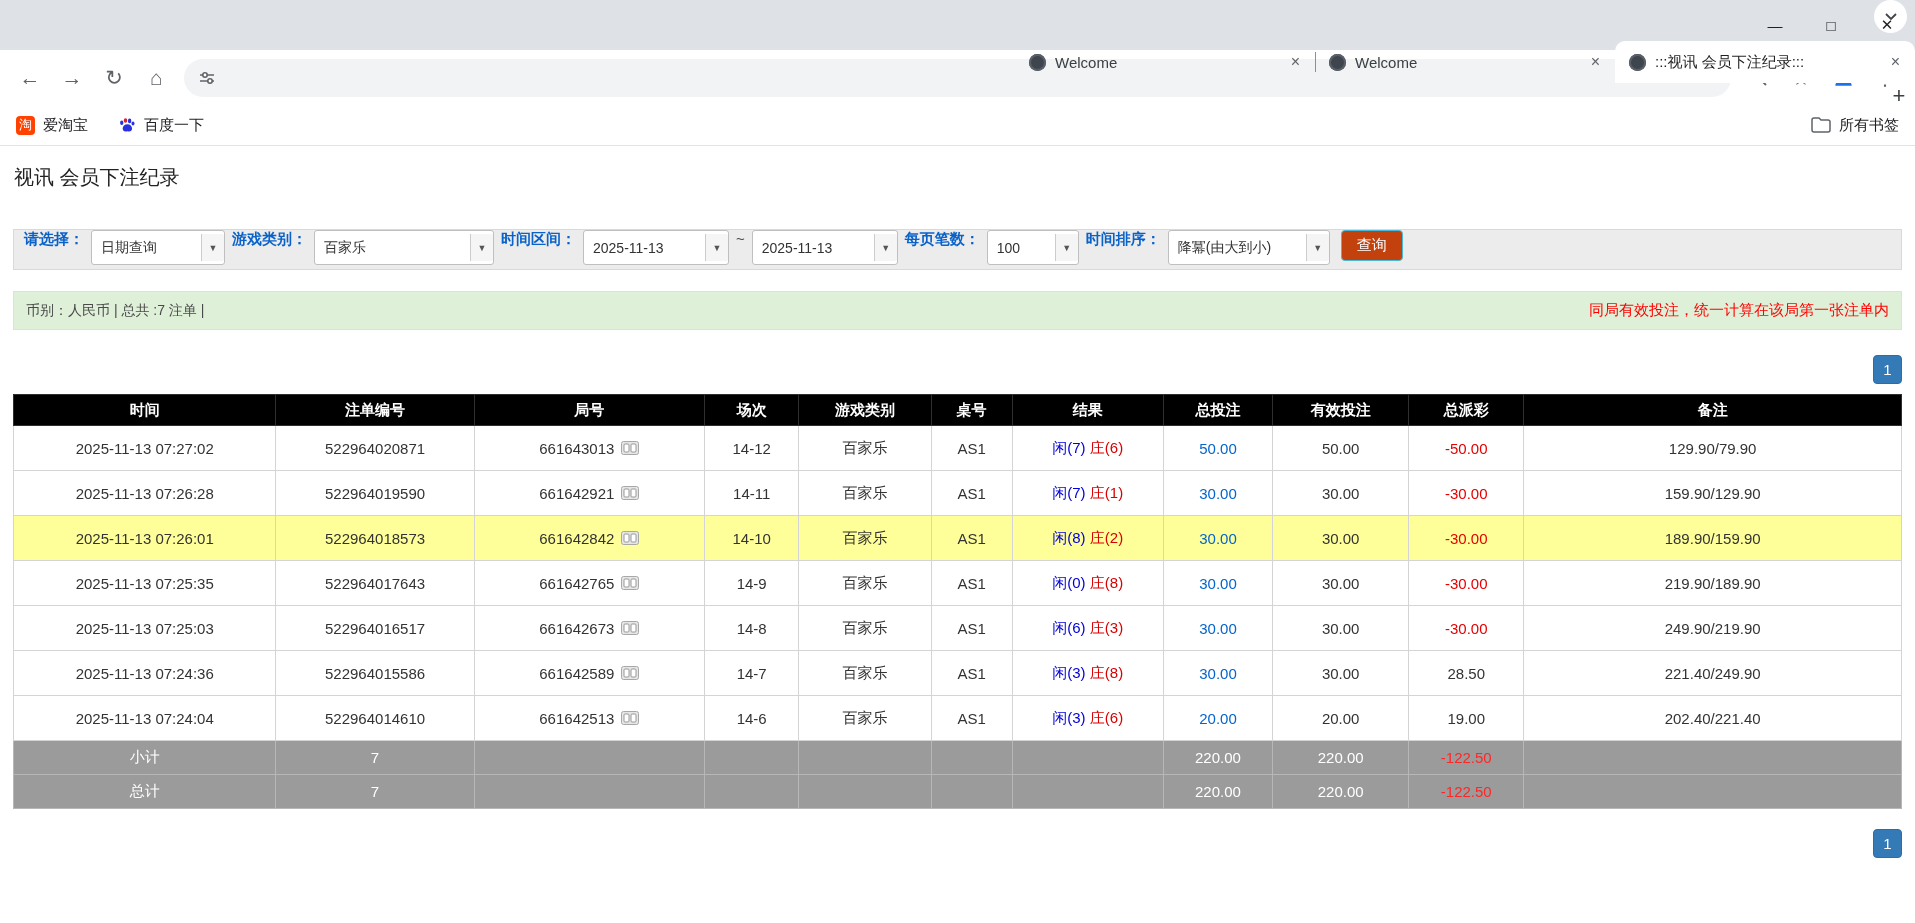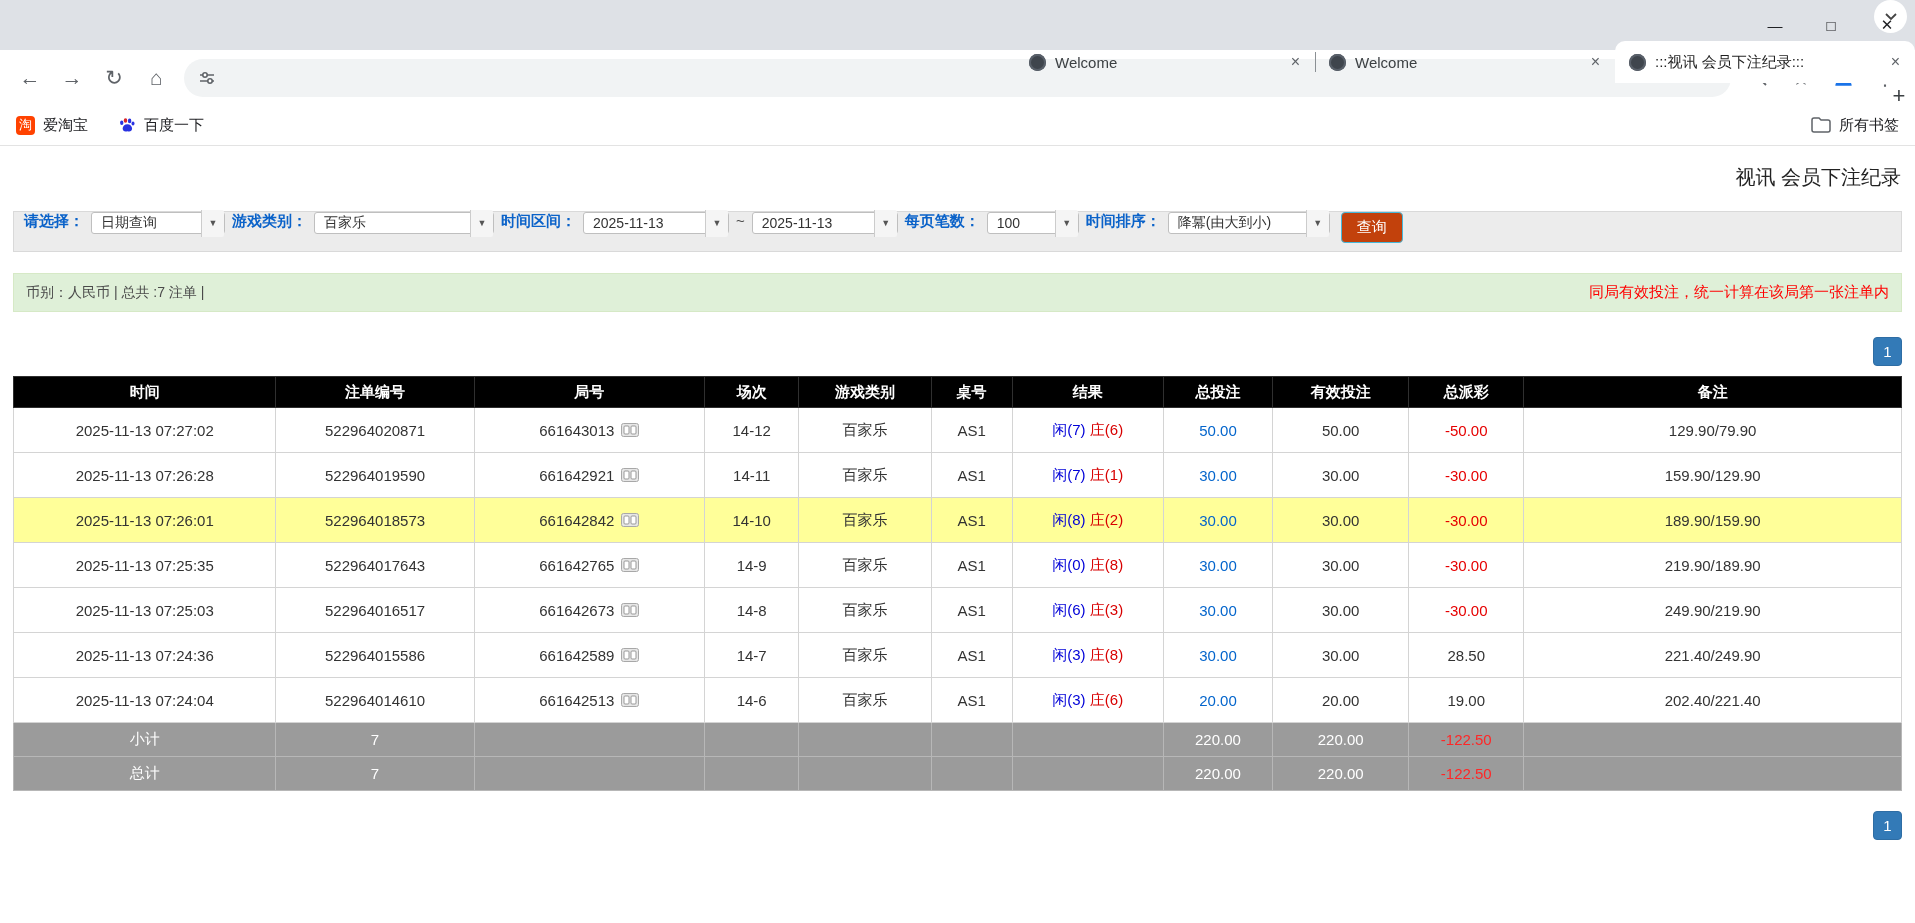--- a/index.html
+++ b/index.html
@@ -26,24 +26,24 @@
   .url-text{font-size:16.5px;color:#202124;white-space:nowrap;overflow:hidden;}
   .tool-icon{width:40px;height:40px;display:flex;align-items:center;justify-content:center;flex:none;font-size:20px;color:#5f6368;cursor:pointer;}
 
   .bookmarks{height:41px;background:#fff;border-bottom:1px solid #e3e3e3;display:flex;align-items:center;padding:0 16px;gap:30px;font-size:15px;color:#202124;}
   .bm-item{display:flex;align-items:center;gap:8px;cursor:pointer;}
   .bm-icon-taobao{width:19px;height:19px;background:#ff4200;color:#fff;border-radius:4px;font-size:13px;display:flex;align-items:center;justify-content:center;}
   .bm-right{margin-left:auto;display:flex;align-items:center;gap:8px;cursor:pointer;}
 
   
   .content{padding:0 13px;background:#fff;}
-  .page-title{font-size:20px;font-weight:500;color:#222;margin:18px 1px 20px;text-align:right;}
+  .page-title{font-size:20px;font-weight:500;color:#222;margin:18px 1px 38px;}
   .filterbar{background:#ececec;border:1px solid #d9d9d9;height:41px;display:flex;align-items:flex-start;padding:0 10px;gap:7px;font-size:15px;}
   .flabel{color:#0a62c9;font-weight:bold;white-space:nowrap;}
-  .combo{height:22px;background:#fff;border:1px solid #bfbfbf;border-radius:3px;display:inline-flex;align-items:center;cursor:pointer;}
+  .combo{height:35px;background:#fff;border:1px solid #bfbfbf;border-radius:3px;display:inline-flex;align-items:center;cursor:pointer;}
   .combo-val{padding:0 9px;font-size:14px;color:#333;white-space:nowrap;flex:1;}
   .combo-btn{width:23px;height:27px;border-left:1px solid #ccc;background:#f5f5f5;display:flex;align-items:center;justify-content:center;font-size:9px;color:#555;border-radius:0 2px 2px 0;}
   .tilde{color:#444;}
   .search-btn{background:#c2410c;border:1px solid #46b8da;color:#fff;font-size:15px;padding:5px 15px;border-radius:4px;margin-left:4px;cursor:pointer;}
   .infobar{background:#dff0d8;border:1px solid #d6e9c6;margin-top:21px;padding:9px 12px;display:flex;justify-content:space-between;align-items:center;font-size:14px;color:#4a4a4a;}
   .infobar-right{color:#ff0000;font-size:15px;}
   .pager{display:flex;justify-content:flex-end;margin:25px 0 10px;}
   .pager.bottom{margin:20px 0 0;}
   .page-btn{min-width:29px;height:29px;background:#337ab7;border:1px solid #2e6da4;color:#fff;border-radius:4px;display:flex;align-items:center;justify-content:center;font-size:15px;cursor:pointer;}
 

